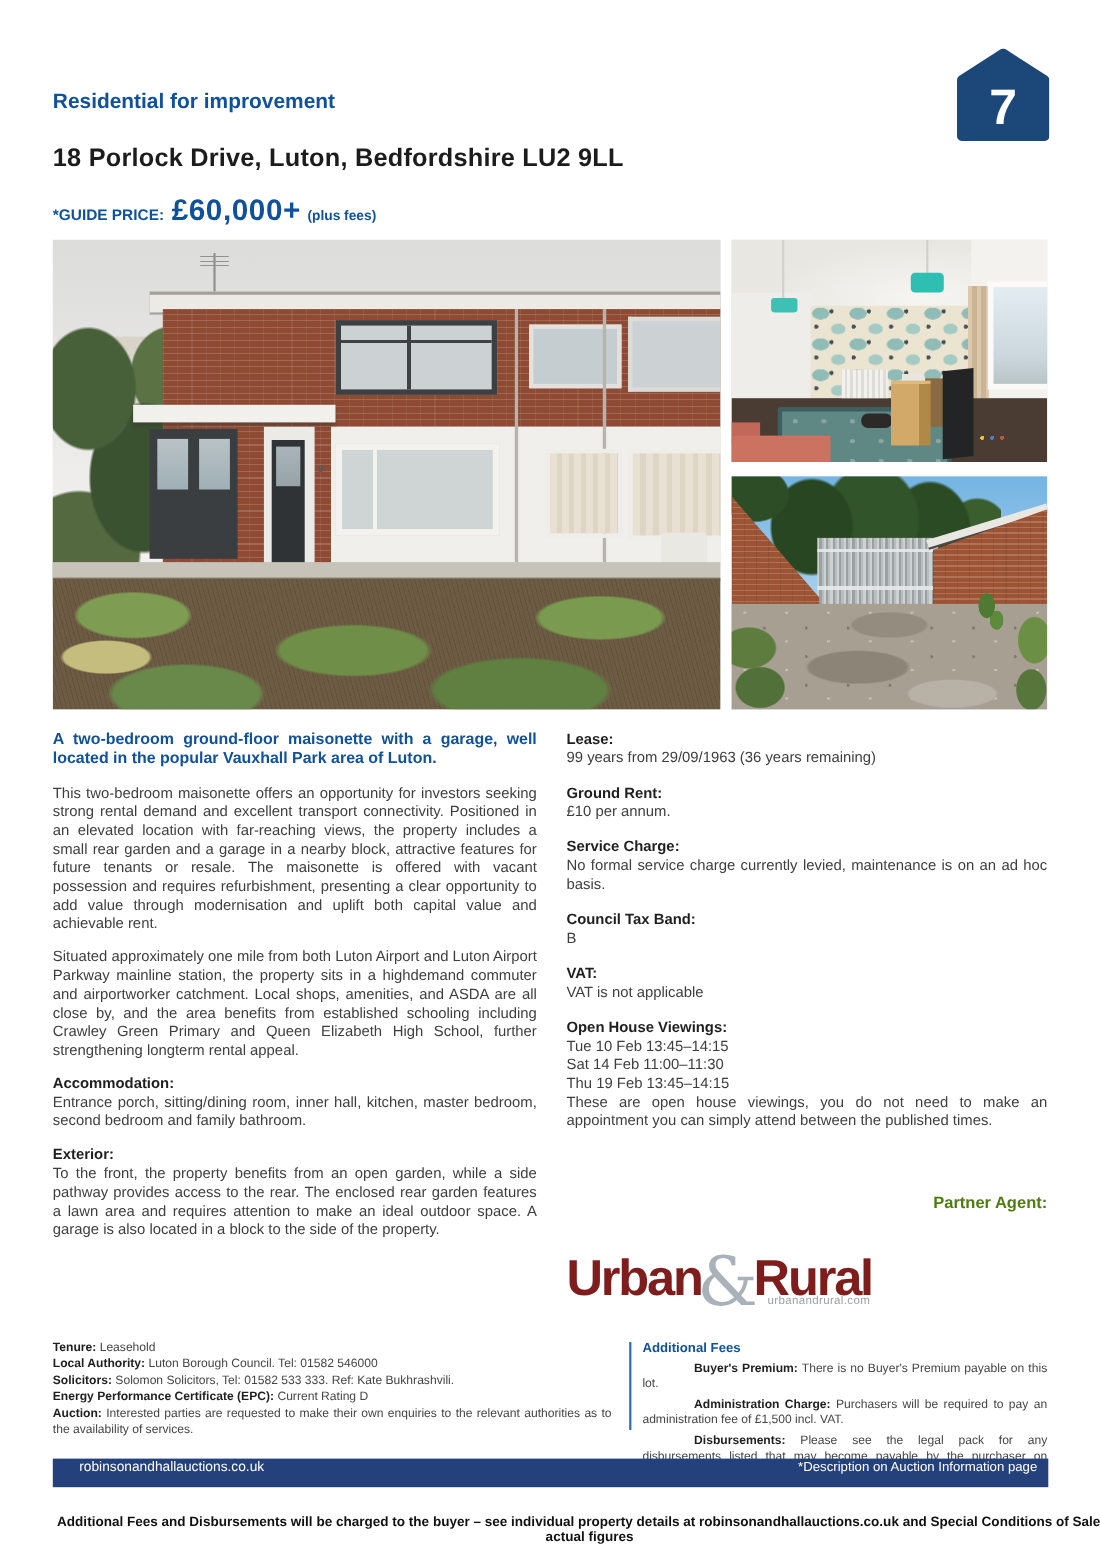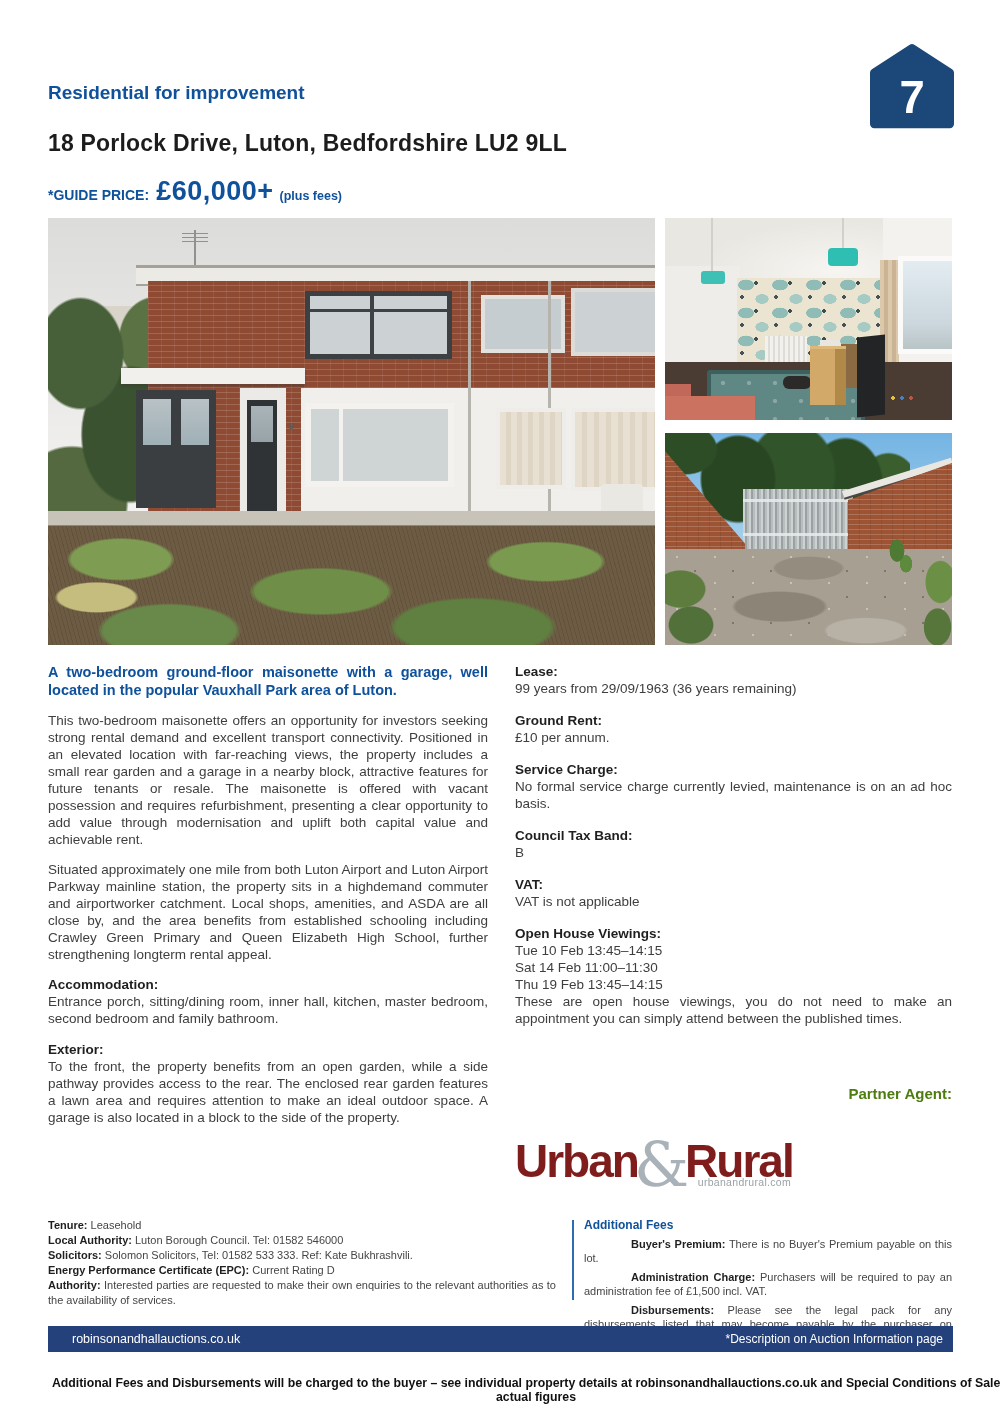--- a/index.html
+++ b/index.html
@@ -162,21 +162,21 @@
   .details{left:48px;top:1218px;width:508px;font-size:11px;line-height:15px;color:#454545;}
   .details b{color:#1f1f1f;}
   .detail-line.just{text-align:justify;}
   .vdivider{left:572px;top:1220px;width:2px;height:80px;background:#2e6db4;}
   .fees{left:584px;top:1218px;width:368px;font-size:11px;line-height:14.5px;color:#454545;}
   .fees-h{font-size:12px;font-weight:bold;color:#0f519b;margin-bottom:4px;}
   .fee-item{margin-bottom:4px;text-align:justify;}
   .fee-item b{color:#1f1f1f;margin-left:47px;}
 
   
-  .footer-bar{left:48px;top:1326px;width:905px;height:26px;background:#24417c;display:flex;align-items:center;justify-content:space-between;color:#fff;}
+  .footer-bar{left:48px;top:1326px;width:905px;height:26px;background:#24417c;display:flex;align-items:flex-start;justify-content:space-between;color:#fff;}
   .footer-web{font-size:12.5px;padding-left:24px;}
   .footer-note{font-size:12px;padding-right:10px;margin-left:48px;}
   .disclaimer{left:0;top:1376px;width:1000px;text-align:center;font-size:12.3px;font-weight:bold;color:#111;padding-left:36px;}
 </style>
 </head>
 <body>
 
 <div class="page">
 
   <div class="abs category">Residential for improvement</div>
@@ -321,21 +321,21 @@
     </div>
     <div class="detail-line">
       <b>Solicitors:</b>
       <span>Solomon Solicitors, Tel: 01582 533 333. Ref: Kate Bukhrashvili.</span>
     </div>
     <div class="detail-line">
       <b>Energy Performance Certificate (EPC):</b>
       <span>Current Rating D</span>
     </div>
     <div class="detail-line just">
-      <b>Authority:</b>
+      <b>Auction:</b>
       <span>Interested parties are requested to make their own enquiries to the relevant authorities as to the availability of services.</span>
     </div>
   </div>
 
   <div class="abs vdivider"></div>
 
   <div class="abs fees">
     <div class="fees-h">Additional Fees</div>
     <div class="fee-item">
       <b>Buyer's Premium:</b>

